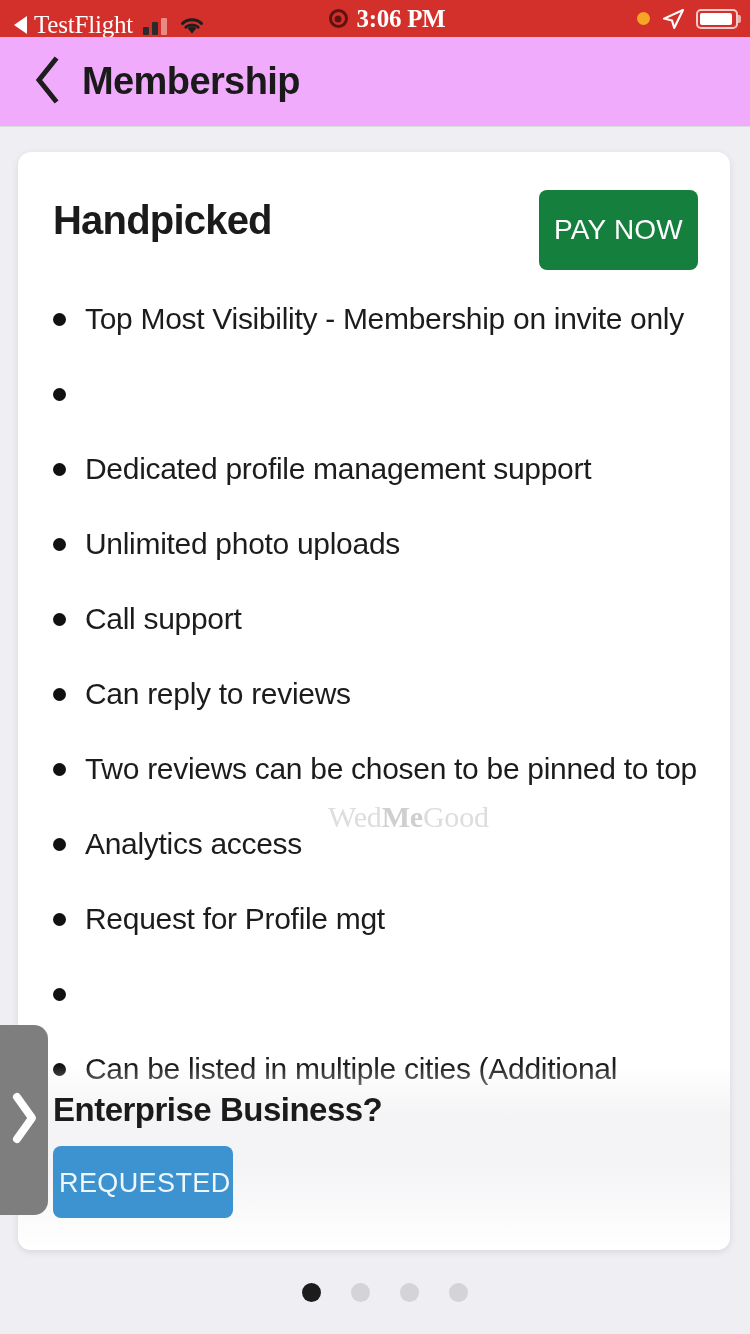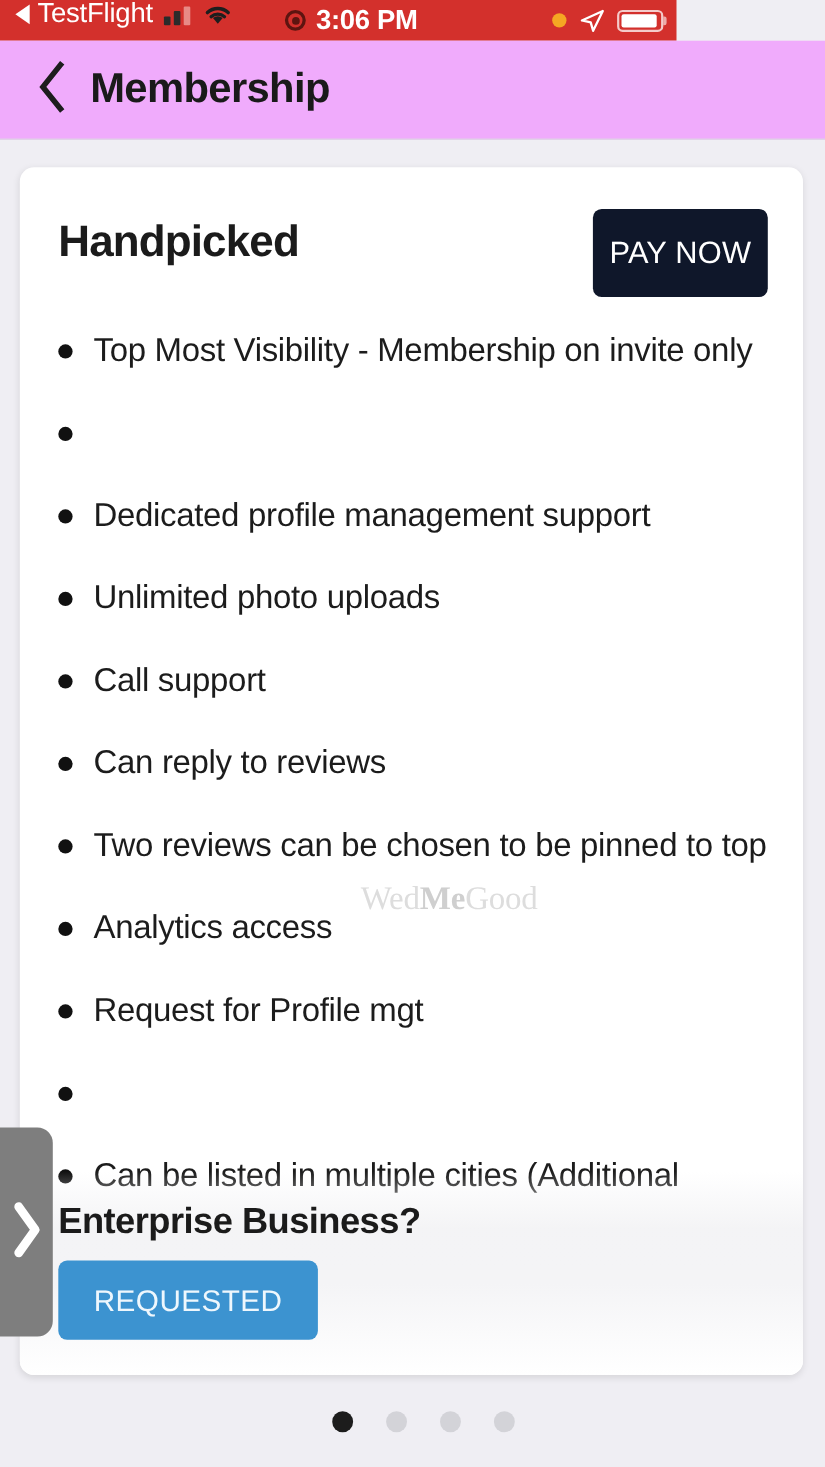--- a/index.html
+++ b/index.html
@@ -12,26 +12,27 @@
     overflow: hidden;
     background: #efeef3;
     font-family: "Liberation Sans", sans-serif;
     -webkit-font-smoothing: antialiased;
   }
 
   
   .status-bar {
     position: absolute;
     top: 0; left: 0;
-    width: 615px;
+    width: 750px;
     height: 37px;
     background: #d3302c;
     display: flex;
-    align-items: flex-start;
+    align-items: flex-end;
     color: #ffffff;
+    font-family: Liberation Serif, serif;
   }
   .sb-left {
     display: flex;
     align-items: center;
     padding-left: 14px;
     gap: 7px;
   }
   .sb-back-tri {
     width: 0; height: 0;
     border-top: 9px solid transparent;
@@ -209,21 +210,21 @@
     color: #1b1b1b;
     letter-spacing: -0.8px;
     line-height: 1;
   }
   .pay-now-btn {
     position: absolute;
     right: 32px;
     top: 38px;
     width: 159px;
     height: 80px;
-    background: #0f172a;
+    background: #15803d;
     border: none;
     border-radius: 8px;
     color: #ffffff;
     font-family: "Liberation Sans", sans-serif;
     font-size: 28px;
     letter-spacing: 0.2px;
     cursor: pointer;
   }
 
   .features {
@@ -284,21 +285,21 @@
   }
   .enterprise-title {
     font-size: 33px;
     font-weight: bold;
     color: #1b1b1b;
     letter-spacing: -0.5px;
     margin-bottom: 17px;
   }
   .requested-btn {
     display: inline-block;
-    width: 236px;
+    width: 180px;
     height: 72px;
     line-height: 72px;
     text-align: center;
     background: #3c93d0;
     color: #eef7fd;
     border: none;
     border-radius: 8px;
     font-family: "Liberation Sans", sans-serif;
     font-size: 27px;
     letter-spacing: 0.4px;

